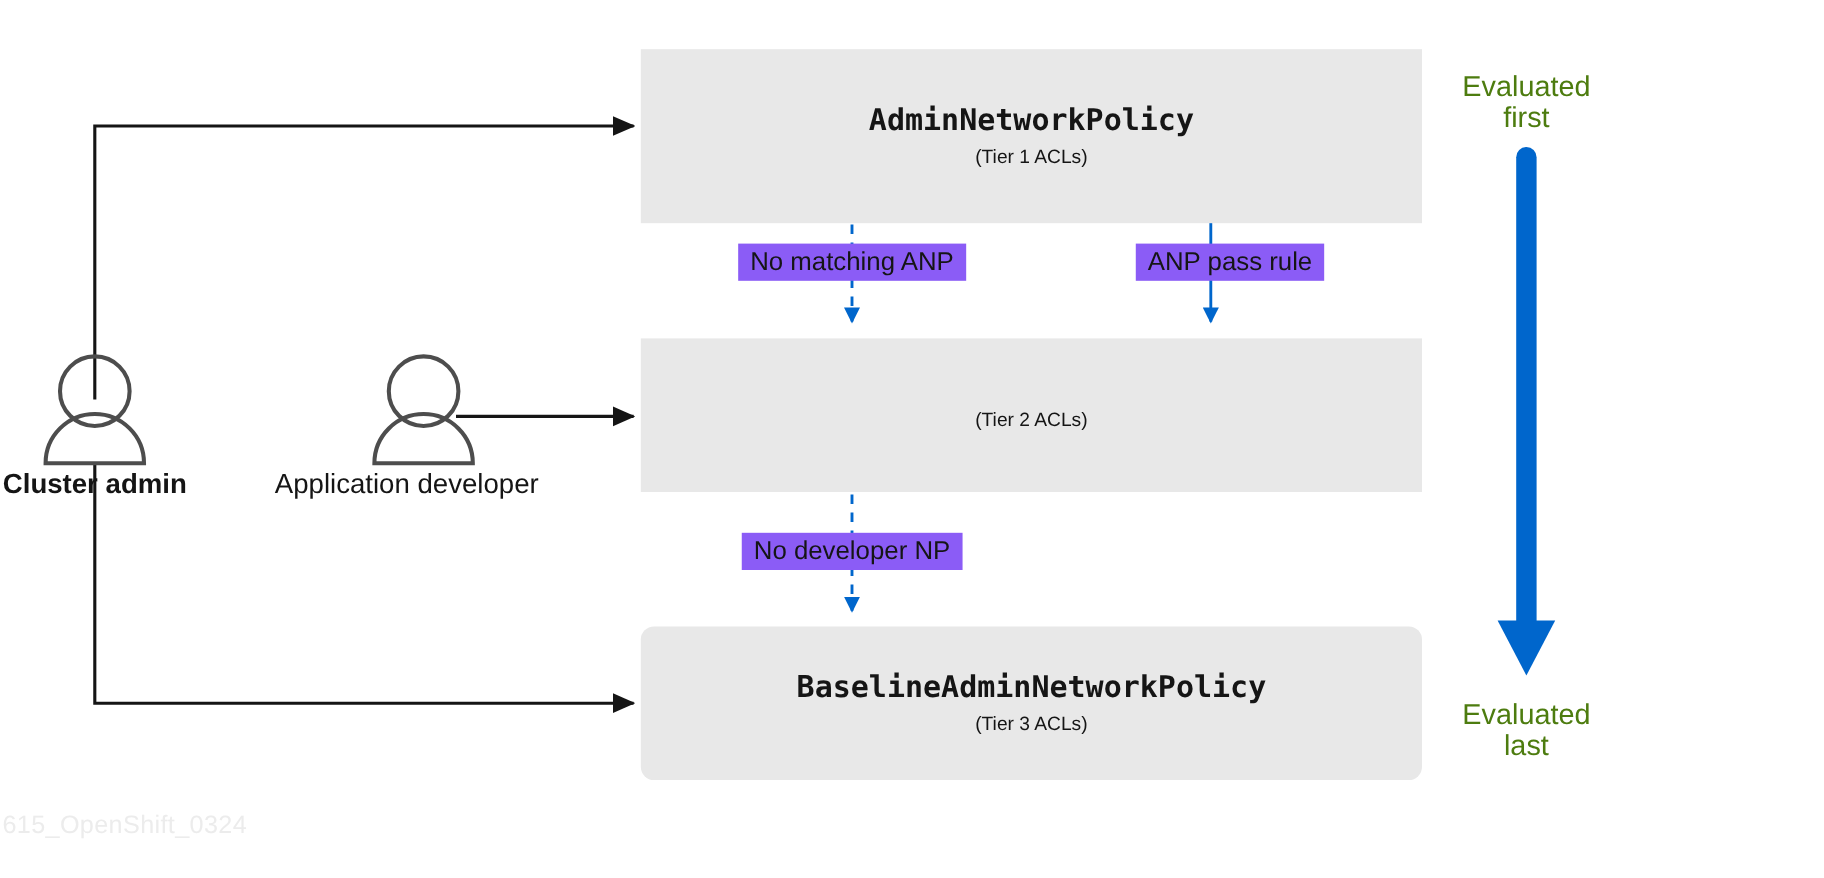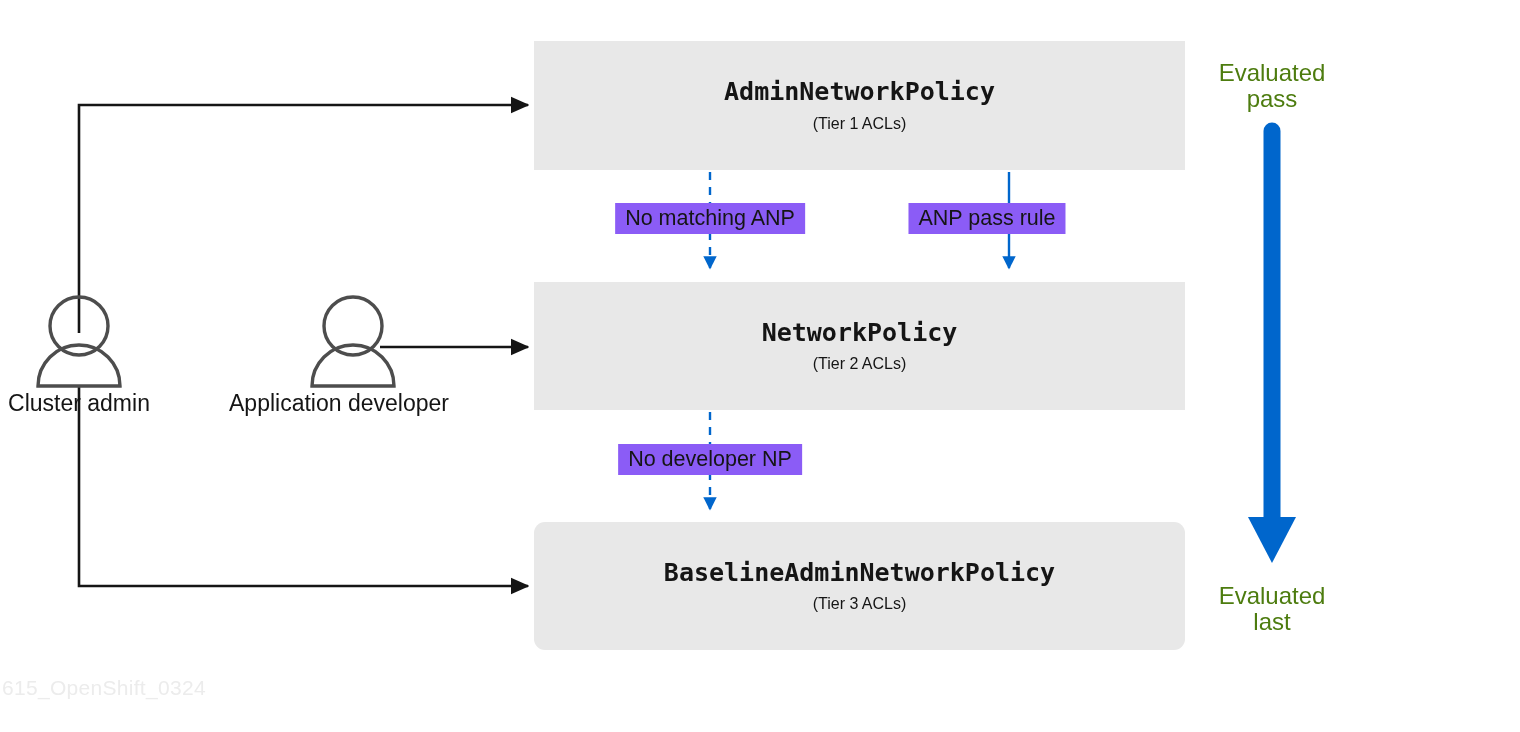--- a/index.html
+++ b/index.html
@@ -26,21 +26,21 @@
   .tier-box {
     position: absolute;
     left: 534px;
     width: 651px;
     background: #e8e8e8;
     display: flex;
     flex-direction: column;
     align-items: center;
     justify-content: center;
   }
-  #box-anp  { top: 41px;  height: 129px; }
+  #box-anp  { top: 41px;  height: 145px; }
   #box-np   { top: 282px; height: 128px; }
   #box-banp { top: 522px; height: 128px; border-radius: 11px; }
 
   .tier-title {
     font-family: "DejaVu Sans Mono", "Liberation Mono", monospace;
     font-size: 25px;
     font-weight: 700;
     color: #151515;
     letter-spacing: 0px;
     line-height: 1.1;
@@ -60,31 +60,31 @@
     position: absolute;
     font-family: "Liberation Sans", sans-serif;
     font-size: 21.5px;
     color: #151515;
     background: #8b5cf6;
     padding: 3px 10px;
     white-space: nowrap;
     transform: translateX(-50%);
   }
   #label-no-anp { left: 710px; top: 203px; }
-  #label-pass   { left: 987px; top: 203px; }
+  #label-pass   { left: 1025px; top: 203px; }
   #label-no-np  { left: 710px; top: 444px; }
 
   .actor-label {
     position: absolute;
     font-family: "Liberation Sans", sans-serif;
     font-size: 23px;
     color: #151515;
     white-space: nowrap;
   }
-  #label-cluster-admin { left: 0px;   top: 390px; width: 158px; text-align: center; }
+  #label-cluster-admin { left: 0px;   top: 390px; width: 158px; text-align: center; font-weight: bold; }
   #label-app-developer { left: 229px; top: 390px; width: 250px; text-align: left; }
 
   
   .eval-text {
     position: absolute;
     font-family: "Liberation Sans", sans-serif;
     font-size: 24px;
     color: #4d7c0f;
     text-align: center;
     line-height: 1.08;
@@ -146,38 +146,37 @@
     <path d="M 312 386 A 41 41 0 0 1 394 386 z" fill="none" stroke="#4d4d4d" stroke-width="3.4"></path>
   </g>
 </svg>
 
 <div class="tier-box" id="box-anp">
   <div class="tier-title">AdminNetworkPolicy</div>
   <div class="tier-sub">(Tier 1 ACLs)</div>
 </div>
 
 <div class="tier-box" id="box-np">
-  <div class="tier-title">NetworkPolicy</div>
   <div class="tier-sub">(Tier 2 ACLs)</div>
 </div>
 
 <div class="tier-box" id="box-banp">
   <div class="tier-title">BaselineAdminNetworkPolicy</div>
   <div class="tier-sub">(Tier 3 ACLs)</div>
 </div>
 
 <div class="flow-label" id="label-no-anp">No matching ANP</div>
 <div class="flow-label" id="label-pass">ANP pass rule</div>
 <div class="flow-label" id="label-no-np">No developer NP</div>
 
 <div class="actor-label" id="label-cluster-admin">Cluster admin</div>
 <div class="actor-label" id="label-app-developer">Application developer</div>
 
 <div class="eval-text" id="eval-first">
   <div>Evaluated</div>
-  <div>pass</div>
+  <div>first</div>
 </div>
 <div class="eval-text" id="eval-last">
   <div>Evaluated</div>
   <div>last</div>
 </div>
 
 <div id="watermark">615_OpenShift_0324</div>
 
 </body></html>

